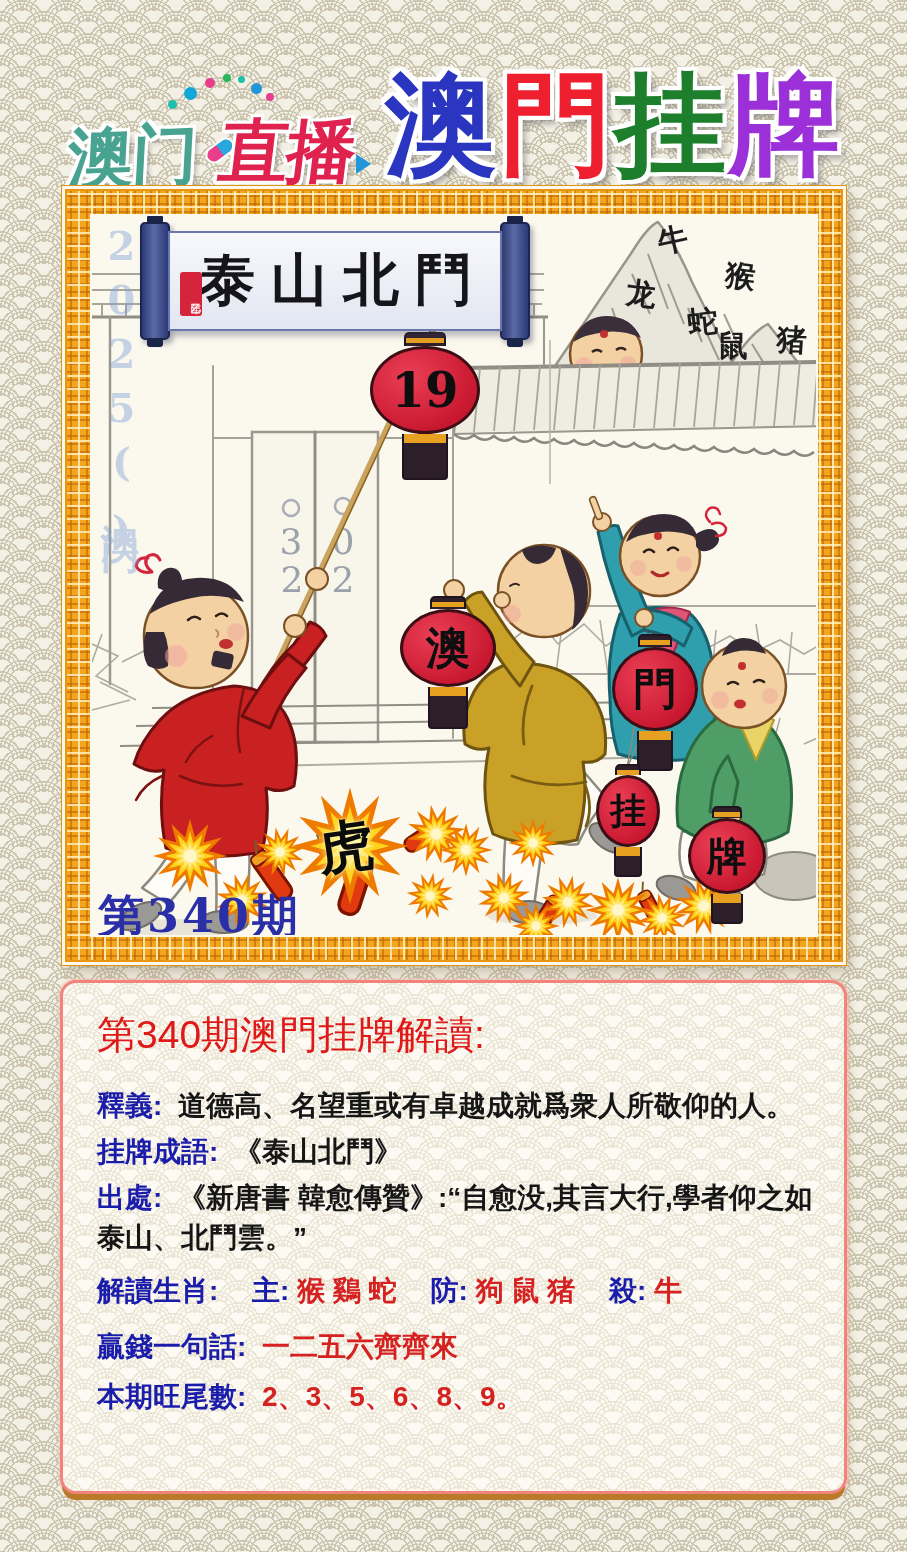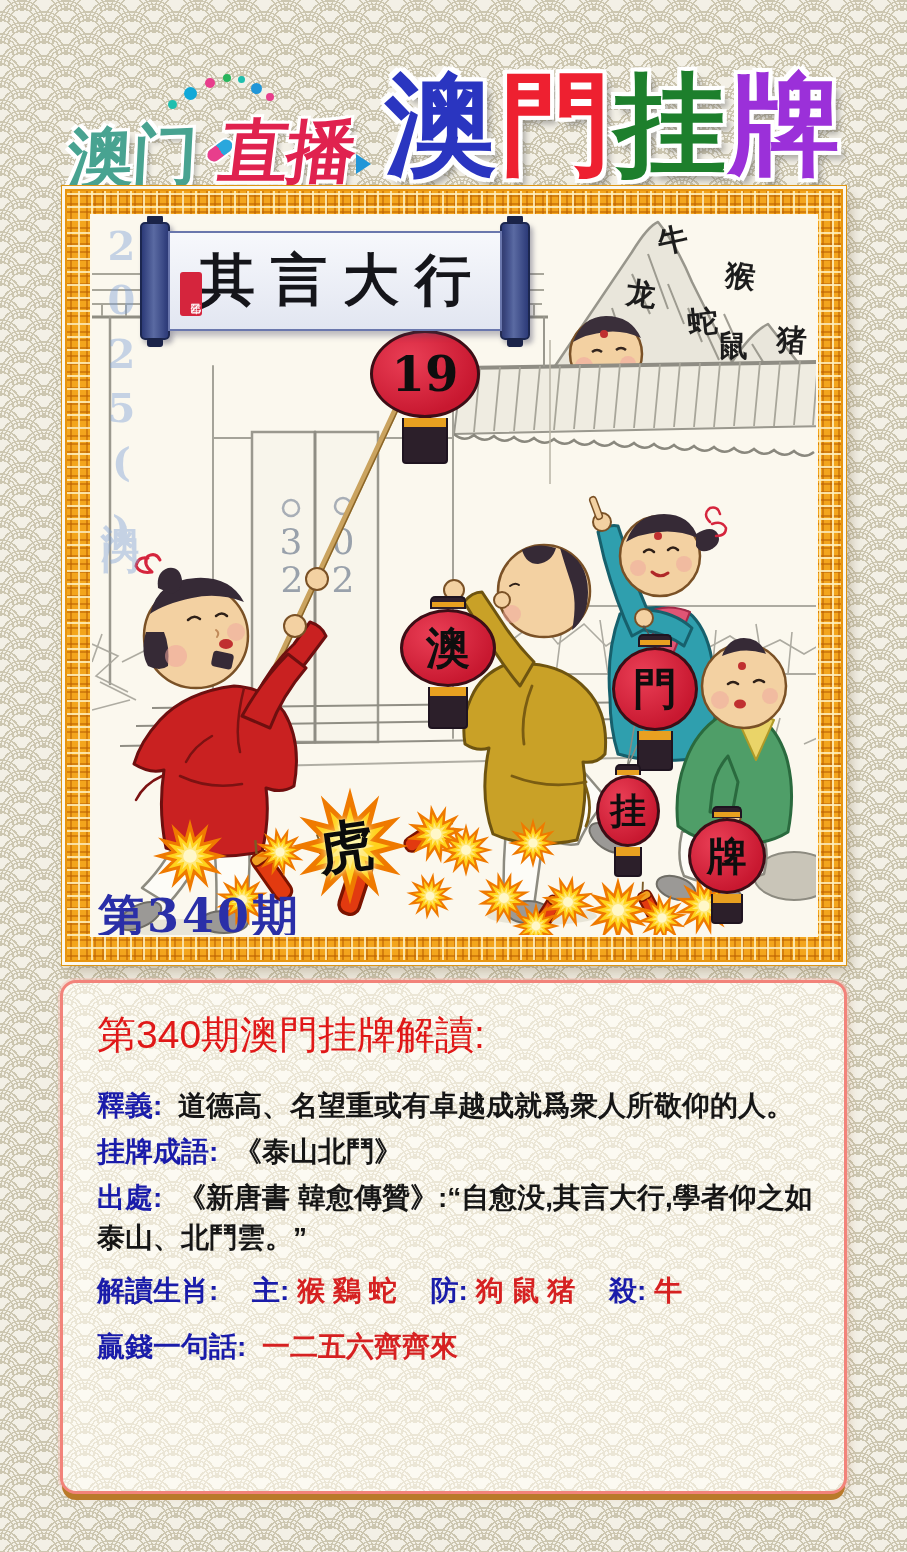--- a/index.html
+++ b/index.html
@@ -335,21 +335,21 @@
         <use href="#burst" transform="translate(444,710) scale(0.4)"></use>
         <use href="#burst" transform="translate(476,686) scale(0.45) rotate(10)"></use>
         <use href="#burst" transform="translate(526,694) scale(0.55)"></use>
         <use href="#burst" transform="translate(570,702) scale(0.42) rotate(-8)"></use>
         <use href="#burst" transform="translate(612,690) scale(0.5) rotate(16)"></use>
       </g>
     </svg>
 
     <div class="watermark">2025(澳门)</div>
 
-    <div class="lantern" style="left:278px;top:100px;width:110px;">
+    <div class="lantern" style="left:278px;top:116px;width:110px;">
       <i class="lcap" style="width:42px;height:14px;"></i>
       <b class="lbody" style="width:110px;height:88px;font-size:48px;">
         <span>19</span>
       </b>
       <i class="ltas" style="width:46px;height:46px;"></i>
     </div>
 
     <div class="lantern" style="left:308px;top:380px;width:96px;">
       <i class="lcap" style="width:36px;height:13px;"></i>
       <b class="lbody" style="width:96px;height:78px;font-size:44px;">
@@ -382,21 +382,21 @@
       <i class="ltas" style="width:32px;height:30px;"></i>
     </div>
 
     <div class="tiger">虎</div>
     <div class="issue">第340期</div>
 
     <div class="scroll">
       <span class="roller l"></span>
       <span class="roller r"></span>
       <span class="paper">
-        <b>其言大行</b>
+        <b>泰山北鬥</b>
       </span>
       <span class="seal">乙巳年</span>
     </div>
   </div>
 </div>
 
 <div class="info">
   <p class="heading">第340期澳門挂牌解讀:</p>
   <p>
     <span class="lbl">釋義:</span>
@@ -416,13 +416,17 @@
     <span class="red">猴 鷄 蛇</span>
     <span class="lbl gap2">防:</span>
     <span class="red">狗 鼠 猪</span>
     <span class="lbl gap2">殺:</span>
     <span class="red">牛</span>
   </p>
   <p class="winrow">
     <span class="lbl">贏錢一句話:</span>
     <span class="red gap">一二五六齊齊來</span>
   </p>
+  <p class="winrow">
+    <span class="lbl">本期旺尾數:</span>
+    <span class="red gap">2、3、5、6、8、9。</span>
+  </p>
 </div>
 
 </body></html>

